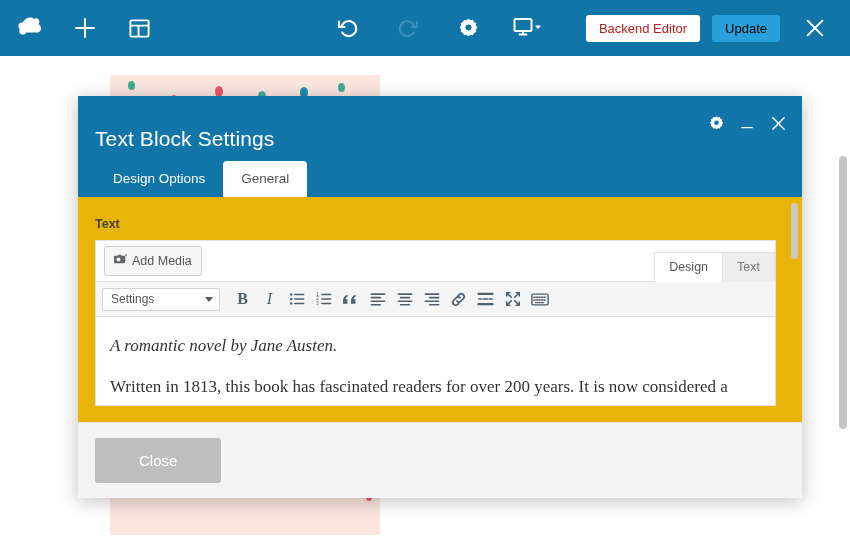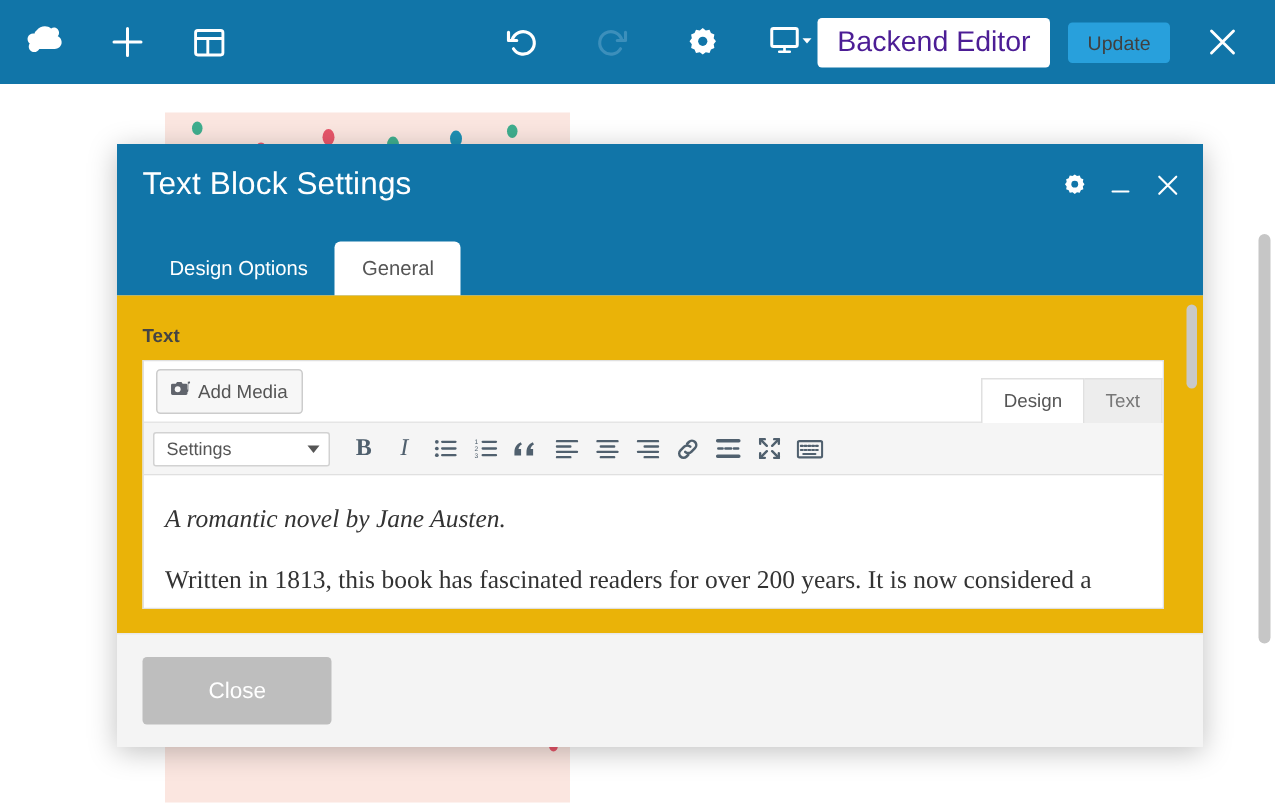--- a/index.html
+++ b/index.html
@@ -54,32 +54,32 @@
     width: 34px; height: 34px;
     display: flex; align-items: center; justify-content: center;
     cursor: pointer;
     color: #ffffff;
   }
   .tb-icon.dim { color: #3c8fbb; }
   .tb-icon svg { display: block; }
 
   .btn-backend {
     background: #ffffff;
-    color: #4c1d95;
+    color: #b91c1c;
     border: none;
     border-radius: 3px;
-    font-size: 19px;
+    font-size: 13px;
     font-family: "Liberation Sans", sans-serif;
     padding: 7px 13px;
     cursor: pointer;
     line-height: 1;
   }
   .btn-update {
     background: #28a0dc;
-    color: #404040;
+    color: #000000;
     border: none;
     border-radius: 3px;
     font-size: 13px;
     font-family: "Liberation Sans", sans-serif;
     padding: 7px 13px;
     cursor: pointer;
     line-height: 1;
   }
   .tb-close {
     width: 34px; height: 34px;
@@ -159,21 +159,21 @@
   
   #modal-header {
     background: #1175a8;
     height: 101px;
     position: relative;
     flex: 0 0 auto;
   }
   #modal-title {
     position: absolute;
     left: 17px;
-    top: 15px;
+    top: 31px;
     color: #ffffff;
     font-size: 21px;
     font-weight: normal;
     letter-spacing: 0.1px;
   }
   #modal-header-actions {
     position: absolute;
     right: 14px;
     top: 16px;
     display: flex;

